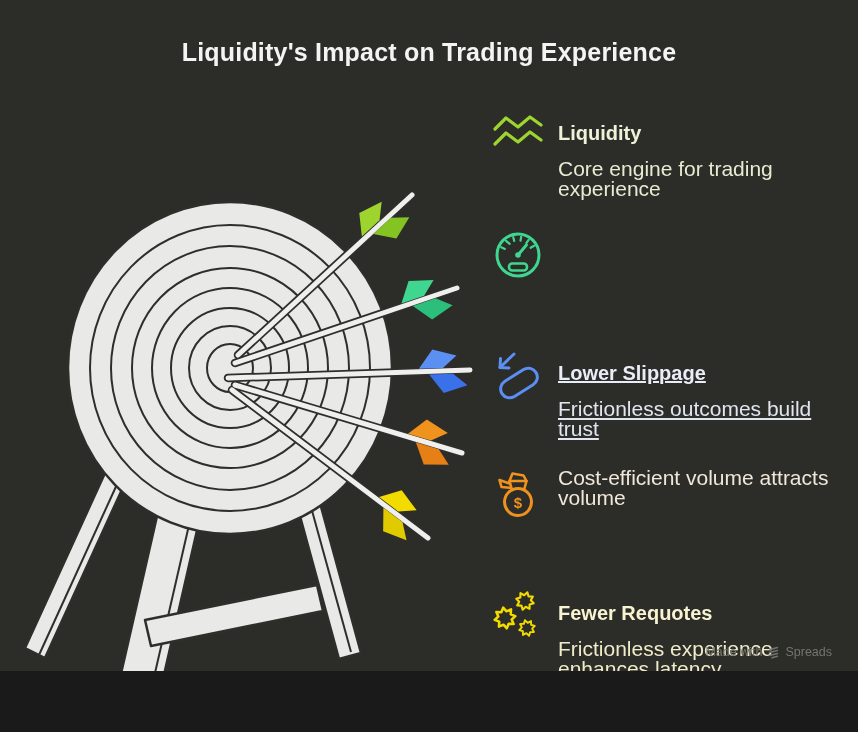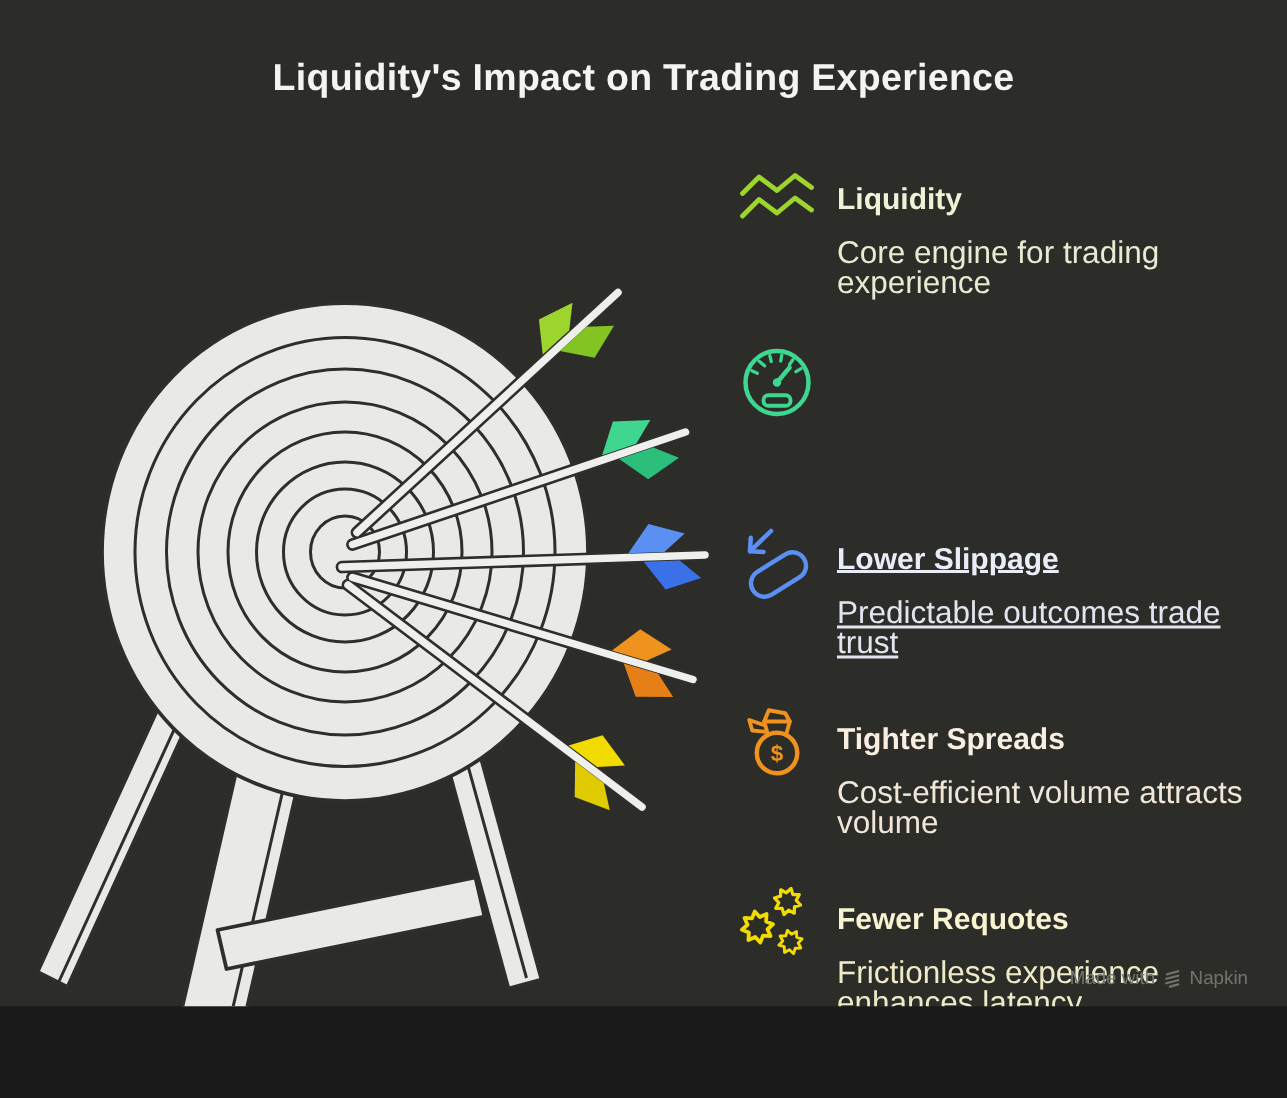--- a/index.html
+++ b/index.html
@@ -139,36 +139,35 @@
   <div class="item i2" style="top:348px">
     <div class="icon-box">
       <svg class="icon-svg" width="52" height="52" viewBox="0 0 52 52" stroke-width="3">
         <line x1="22" y1="6" x2="8" y2="19.5"></line>
         <polyline points="8.5,10.5 8,19.5 17,20" fill="none"></polyline>
         <rect x="7" y="26" width="40" height="18" rx="9" transform="rotate(-32 27 35)"></rect>
       </svg>
     </div>
     <div class="txt">
       <h3>Lower Slippage</h3>
-      <p>Predictable outcomes trade trust</p>
+      <p>Frictionless outcomes build trust</p>
     </div>
   </div>
 
   <div class="item i3" style="top:468px">
     <div class="icon-box">
       <svg class="icon-svg" width="52" height="52" viewBox="0 0 52 52" stroke-width="2.6">
         <circle cx="26" cy="34" r="13.5" stroke-width="3"></circle>
         <path d="M20,22 L17.5,13 L34.5,13 L32,22"></path>
         <path d="M17.5,13 L20.5,5.5 L31.5,7.5 L34.5,13"></path>
         <path d="M17.5,15.5 L7.5,12 L9.5,19 L17.8,19.8"></path>
         <text x="26" y="39.5" text-anchor="middle" style="fill:var(--c3);stroke:none;font-size:15px;font-weight:bold;font-family:'Liberation Sans',sans-serif">$</text>
       </svg>
     </div>
     <div class="txt">
-      <h3>Tighter Spreads</h3>
       <p>Cost-efficient volume attracts volume</p>
     </div>
   </div>
 
   <div class="item i4" style="top:588px">
     <div class="icon-box">
       <svg class="icon-svg" width="52" height="52" viewBox="0 0 52 52" stroke-width="2.4">
         <polygon transform="translate(33,13) rotate(15) scale(0.9)" points="10,0 6,2.5 7.1,7.1 2.5,6 0,10 -2.5,6 -7.1,7.1 -6,2.5 -10,0 -6,-2.5 -7.1,-7.1 -2.5,-6 0,-10 2.5,-6 7.1,-7.1 6,-2.5"></polygon>
         <polygon transform="translate(13,30) rotate(-10) scale(1.05)" points="10,0 6,2.5 7.1,7.1 2.5,6 0,10 -2.5,6 -7.1,7.1 -6,2.5 -10,0 -6,-2.5 -7.1,-7.1 -2.5,-6 0,-10 2.5,-6 7.1,-7.1 6,-2.5"></polygon>
         <polygon transform="translate(35,40) rotate(30) scale(0.8)" points="10,0 6,2.5 7.1,7.1 2.5,6 0,10 -2.5,6 -7.1,7.1 -6,2.5 -10,0 -6,-2.5 -7.1,-7.1 -2.5,-6 0,-10 2.5,-6 7.1,-7.1 6,-2.5"></polygon>
@@ -185,16 +184,16 @@
     <span>
       <svg width="13" height="13" viewBox="0 0 13 13" style="display:block">
         <g stroke="#74746f" stroke-width="1.5" stroke-linecap="round" fill="none">
           <path d="M3,3.5 L10.5,1.5"></path>
           <path d="M2.5,6.5 L10.5,4.5"></path>
           <path d="M2.5,9.5 L10.5,7.5"></path>
           <path d="M5,11.8 L10.5,10.3"></path>
         </g>
       </svg>
     </span>
-    <span>Napkin</span>
+    <span>Spreads</span>
   </div>
 
 </div>
 
 </body></html>

